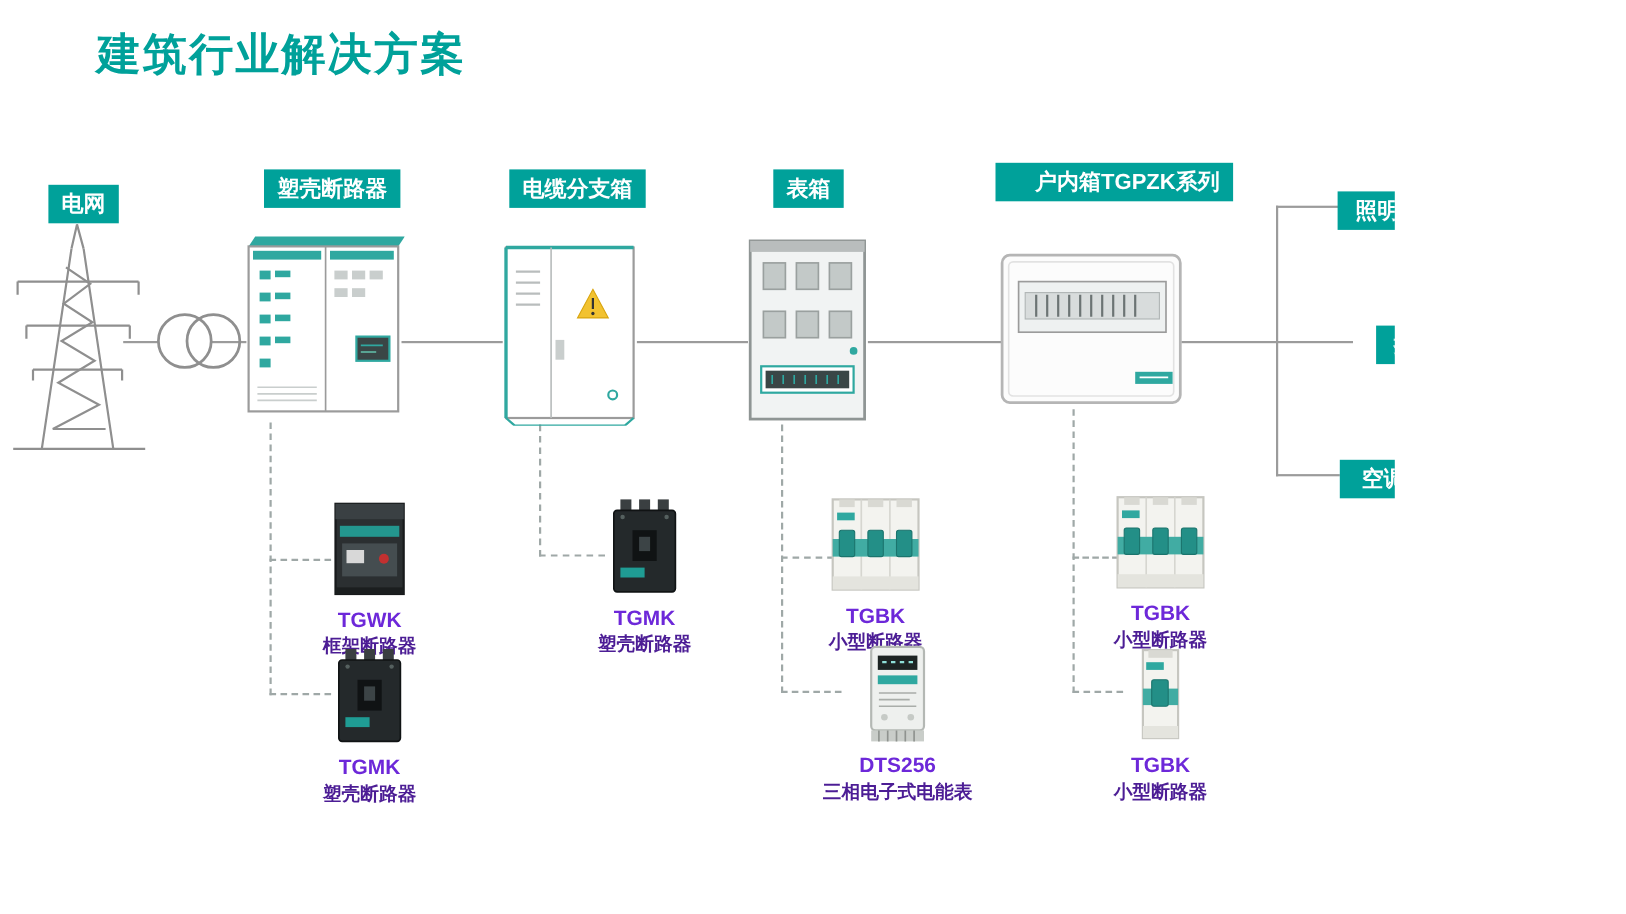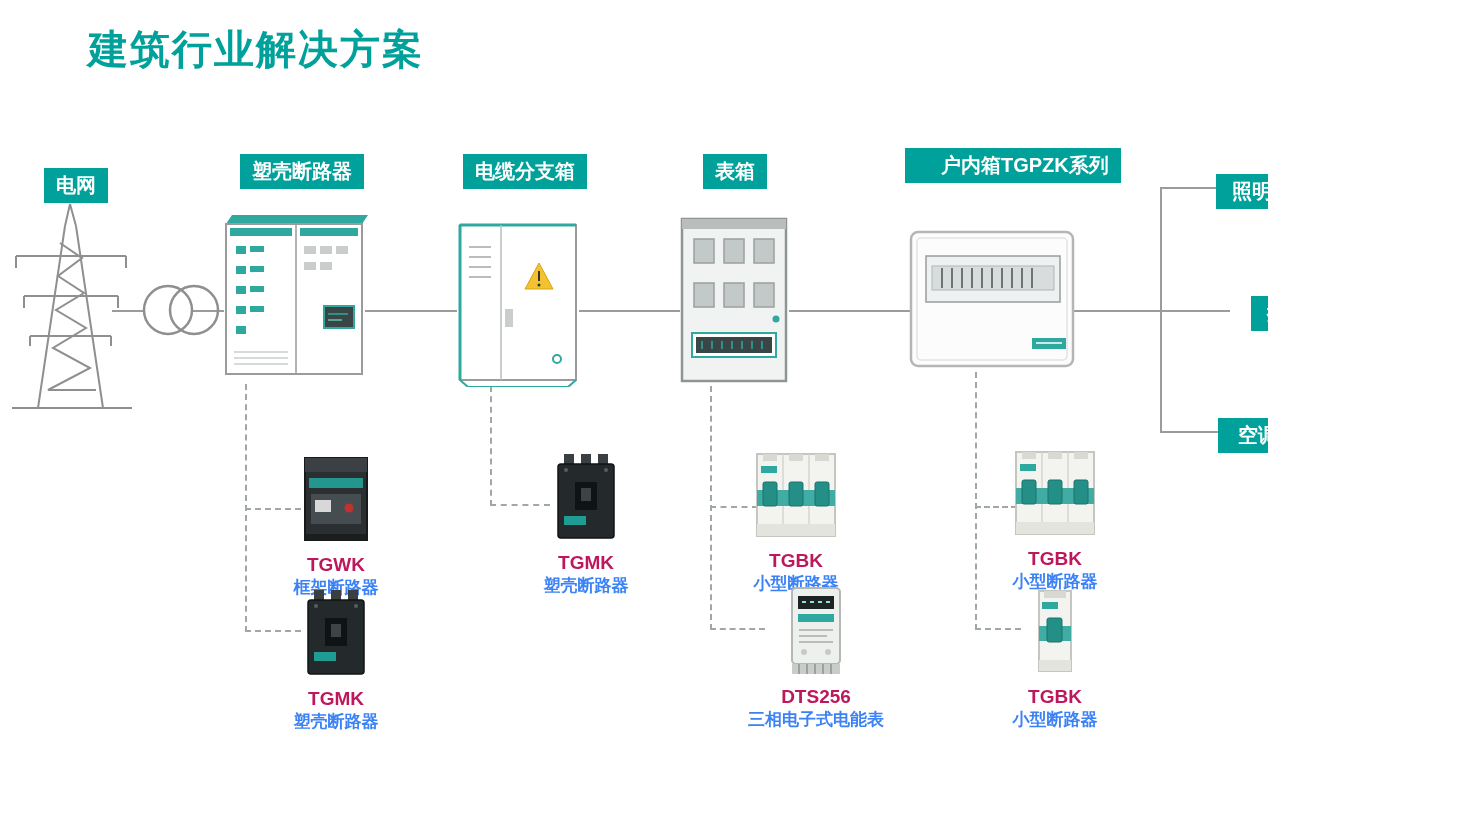--- a/index.html
+++ b/index.html
@@ -13,22 +13,22 @@
   .line{position:absolute;background:#9b9b9b;}
   .line.h{height:2px;}
   .line.v{width:2px;}
 
   .dash-v{position:absolute;width:0;border-left:2px dashed #9fa8a7;}
   .dash-h{position:absolute;height:0;border-top:2px dashed #9fa8a7;}
 
   .equip{position:absolute;}
 
   .product{position:absolute;display:flex;flex-direction:column;align-items:center;}
-  .product .pname{color:#be185d;font-weight:bold;font-size:19px;margin-top:8px;line-height:1.2;}
-  .product .pdesc{color:#3b82f6;font-weight:bold;font-size:17px;line-height:1.35;}
+  .product .pname{color:#6d28d9;font-weight:bold;font-size:19px;margin-top:8px;line-height:1.2;}
+  .product .pdesc{color:#4c1d95;font-weight:bold;font-size:17px;line-height:1.35;}
 
   svg{display:block;}
 </style>
 </head>
 <body>
 
 <div class="canvas">
 
   <div class="page-title">建筑行业解决方案</div>
 

